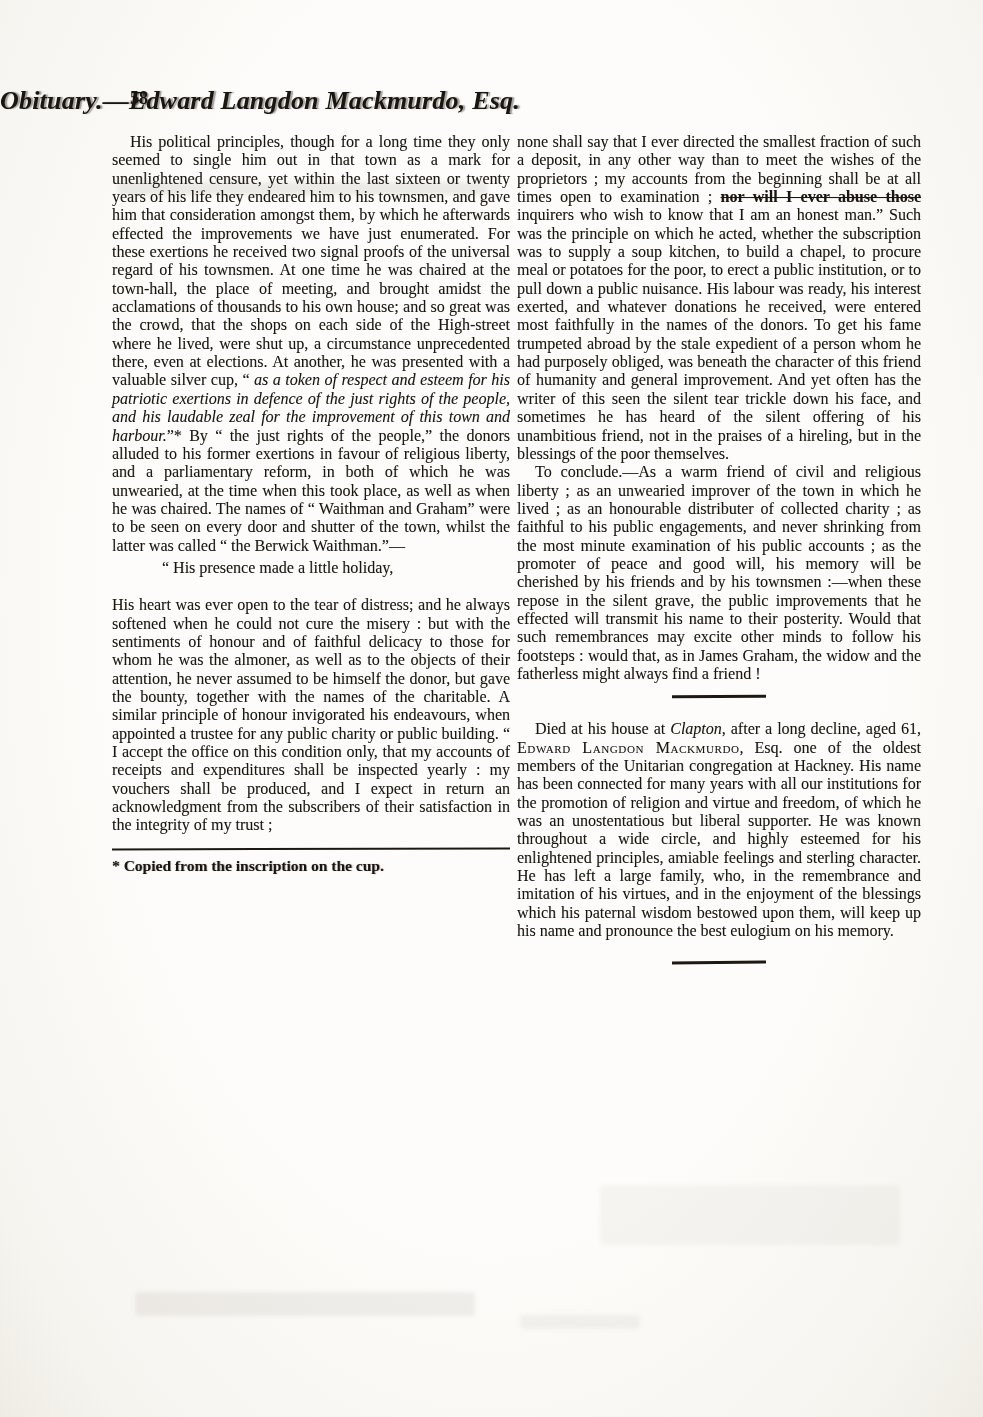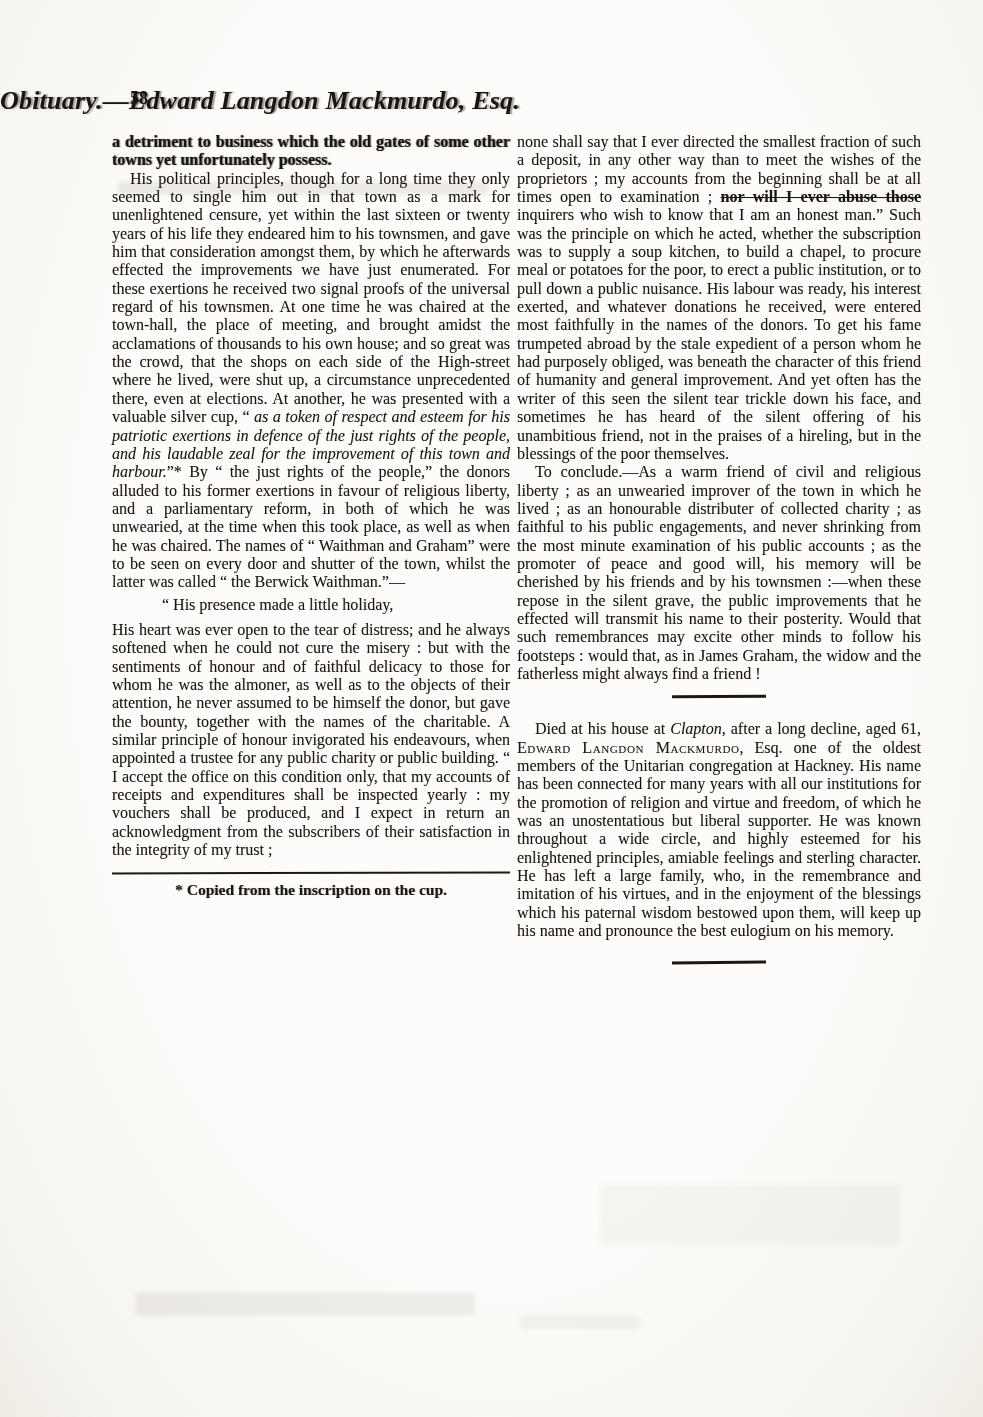--- a/index.html
+++ b/index.html
@@ -38,53 +38,52 @@
   .para.indent{text-indent:18px;}
   .para.smudged{
     font-weight:700;
     filter:blur(.35px);
     text-shadow:1px .4px 1px rgba(35,28,20,.55), -.6px .2px .8px rgba(35,28,20,.35);
   }
   .seg.italic{font-style:italic;}
   .seg.smallcaps{font-variant:small-caps;letter-spacing:.6px;}
   .seg.struck{text-decoration:line-through;text-decoration-thickness:1.4px;font-weight:bold;}
   
-  .verse{margin:4px 0 7px 0;}
+  .verse{margin:4px 0 19px 0;}
   .verse-line{text-align:left;}
   .verse-line:nth-child(1){padding-left:50px;}
   .verse-line:nth-child(2){padding-left:36px;}
   .verse-line:nth-child(3){padding-left:142px;}
   
   .rule{border:0;border-top:2.5px solid #1d1812;height:0;}
   .rule.full{margin:13px 0 7px 0;width:100%;transform:rotate(-.12deg);}
   .rule.short{width:94px;border-top-width:3px;margin:12px auto 22px auto;transform:rotate(-.4deg);}
   .rule.short-end{width:94px;border-top-width:3px;margin:21px auto 0 auto;transform:rotate(-.5deg);}
   
-  .footnote{text-align:center;margin-top:3px;
+  .footnote{text-align:left;margin-top:3px;
     text-shadow:.8px .3px .8px rgba(35,28,20,.4);}
   .footnote-text{display:inline-block;max-width:312px;font-size:15.5px;font-weight:600;}
   
   .smear{position:absolute;background:rgba(70,60,48,.09);filter:blur(2.2px);border-radius:4px;}
   .smear.s1{left:118px;top:182px;width:370px;height:13px;}
   .smear.s2{left:135px;top:1292px;width:340px;height:24px;background:rgba(70,60,48,.07);}
   .smear.s3{left:520px;top:1315px;width:120px;height:14px;background:rgba(70,60,48,.06);}
   .smear.s4{left:600px;top:1185px;width:300px;height:60px;background:rgba(70,60,48,.045);}
 </style>
 </head>
 <body>
 
 <div class="page">
 
   <div class="header">
     <span class="page-number">58</span>
     <div class="running-title">Obituary.—Edward Langdon Mackmurdo, Esq.</div>
   </div>
 
   <div class="column left">
-      <p class="para smudged"><span class="seg normal">a detriment to business which the old gates of some other towns yet unfortunately possess.</span></p>
       <p class="para indent"><span class="seg normal">His political principles, though for a long time they only seemed to single him out in that town as a mark for unenlightened censure, yet within the last sixteen or twenty years of his life they endeared him to his townsmen, and gave him that consideration amongst them, by which he afterwards effected the improvements we have just enumerated. For these exertions he received two signal proofs of the universal regard of his townsmen. At one time he was chaired at the town-hall, the place of meeting, and brought amidst the acclamations of thousands to his own house; and so great was the crowd, that the shops on each side of the High-street where he lived, were shut up, a circumstance unprecedented there, even at elections. At another, he was presented with a valuable silver cup, “ </span><span class="seg italic">as a token of respect and esteem for his patriotic exertions in defence of the just rights of the people, and his laudable zeal for the improvement of this town and harbour.</span><span class="seg normal">”* By “ the just rights of the people,” the donors alluded to his former exertions in favour of religious liberty, and a parliamentary reform, in both of which he was unwearied, at the time when this took place, as well as when he was chaired. The names of “ Waithman and Graham” were to be seen on every door and shutter of the town, whilst the latter was called “ the Berwick Waithman.”—</span></p>
       <div class="verse">
         <div class="verse-line">“ His presence made a little holiday,</div>
       </div>
       <p class="para"><span class="seg normal">His heart was ever open to the tear of distress; and he always softened when he could not cure the misery : but with the sentiments of honour and of faithful delicacy to those for whom he was the almoner, as well as to the objects of their attention, he never assumed to be himself the donor, but gave the bounty, together with the names of the charitable. A similar principle of honour invigorated his endeavours, when appointed a trustee for any public charity or public building. “ I accept the office on this condition only, that my accounts of receipts and expenditures shall be inspected yearly : my vouchers shall be produced, and I expect in return an acknowledgment from the subscribers of their satisfaction in the integrity of my trust ;</span></p>
       <div class="rule full"></div>
       <div class="footnote"><span class="footnote-text">* Copied from the inscription on the cup.</span></div>
     </div>
   <div class="column right">
       <p class="para"><span class="seg normal">none shall say that I ever directed the smallest fraction of such a deposit, in any other way than to meet the wishes of the proprietors ; my accounts from the beginning shall be at all times open to examination ; </span><span class="seg struck">nor will I ever abuse those</span><span class="seg normal"> inquirers who wish to know that I am an honest man.” Such was the principle on which he acted, whether the subscription was to supply a soup kitchen, to build a chapel, to procure meal or potatoes for the poor, to erect a public institution, or to pull down a public nuisance. His labour was ready, his interest exerted, and whatever donations he received, were entered most faithfully in the names of the donors. To get his fame trumpeted abroad by the stale expedient of a person whom he had purposely obliged, was beneath the character of this friend of humanity and general improvement. And yet often has the writer of this seen the silent tear trickle down his face, and sometimes he has heard of the silent offering of his unambitious friend, not in the praises of a hireling, but in the blessings of the poor themselves.</span></p>

